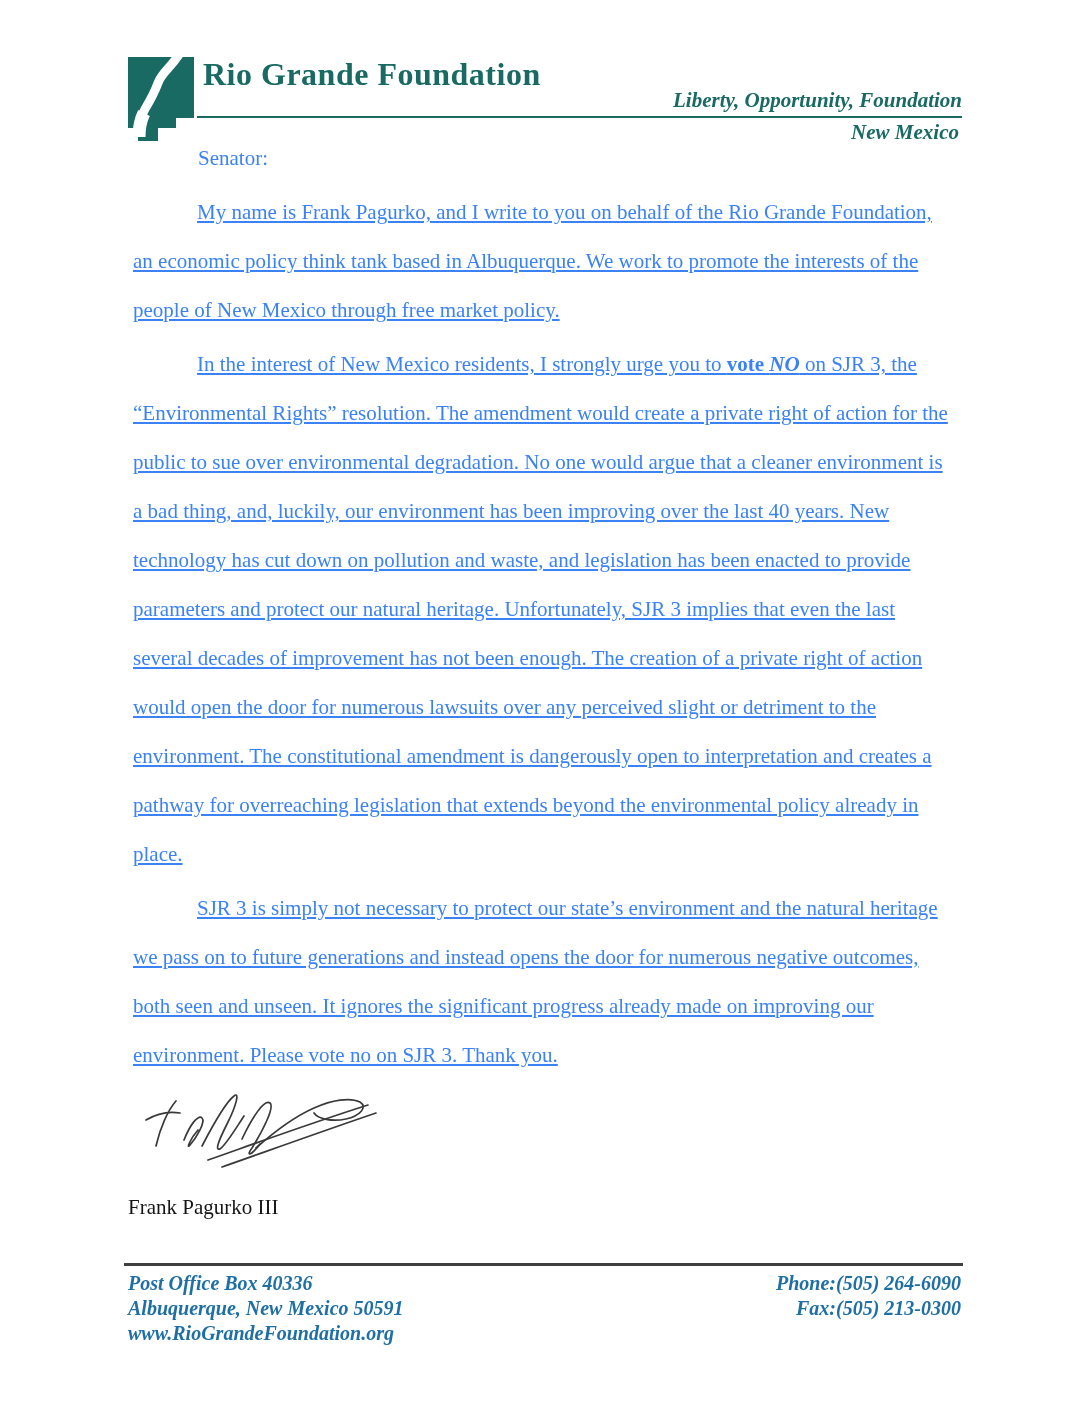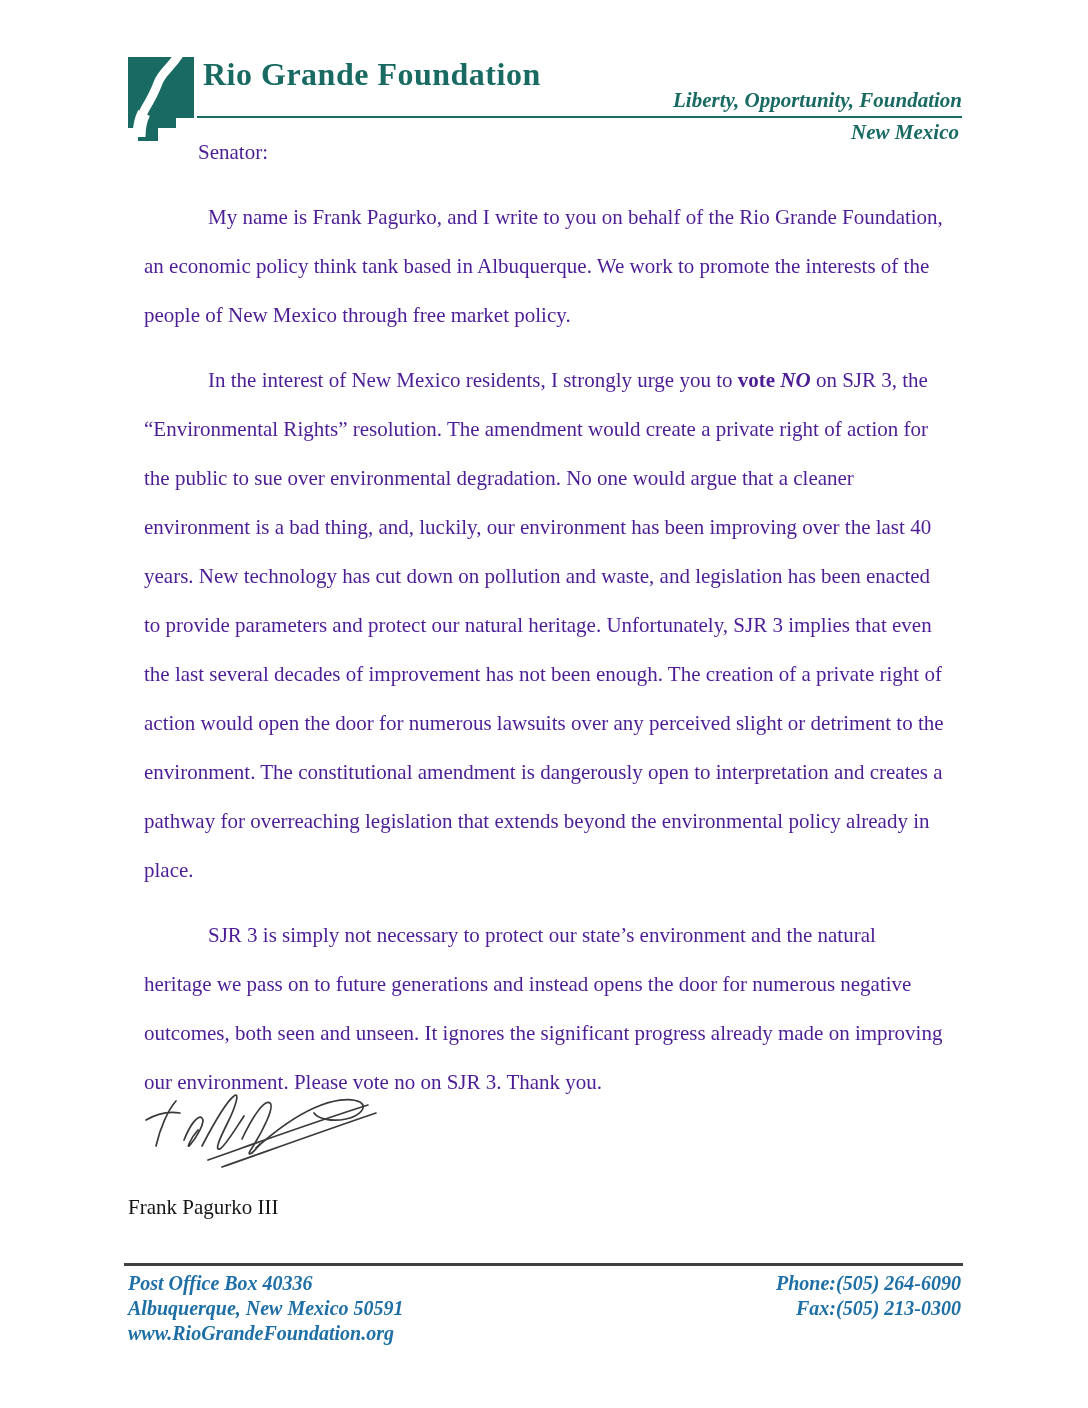--- a/index.html
+++ b/index.html
@@ -64,33 +64,34 @@
     font-style: italic;
     color: var(--teal);
     white-space: nowrap;
     text-align: center;
   }
 
   
   .letter {
     position: absolute;
     left: 128px;
-    top: 128px;
+    top: 134px;
     width: 833px;
     font-size: 21px;
     line-height: 49px;
-    color: #4c1d95;
+    color: #3b82f6;
   }
   .salutation {
     margin: 0;
     text-indent: 70px;
   }
   .body-para {
-    margin: 16px;
+    margin: 5px;
     text-indent: 64px;
+    text-decoration: underline;
   }
 
   
   .signature {
     position: absolute;
     left: 138px;
     top: 1076px;
     width: 258px;
     height: 96px;
   }

